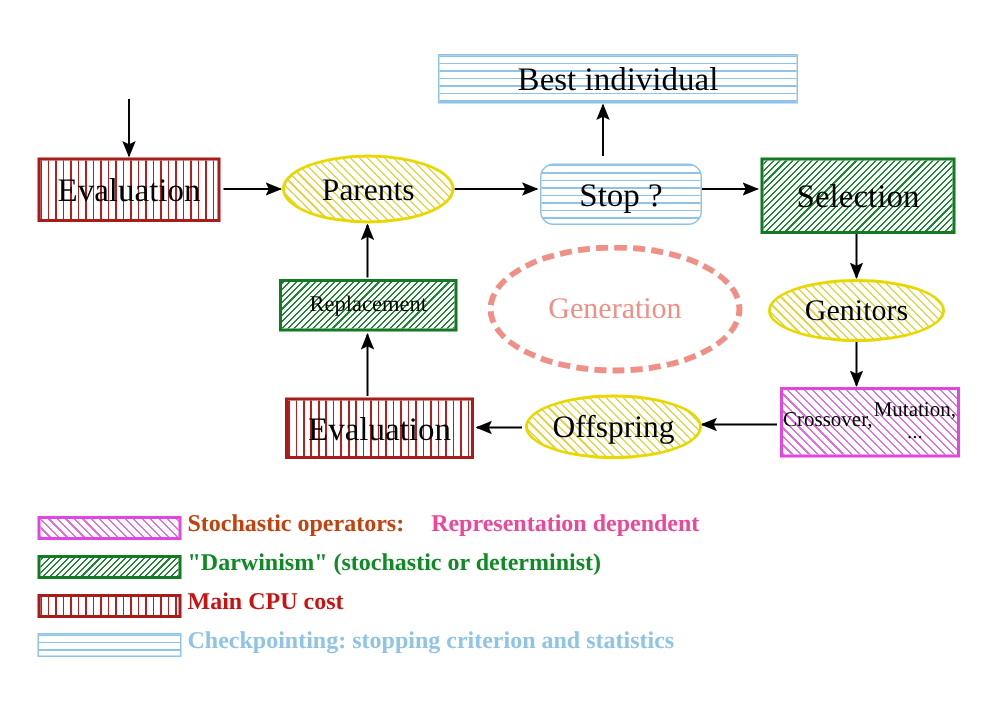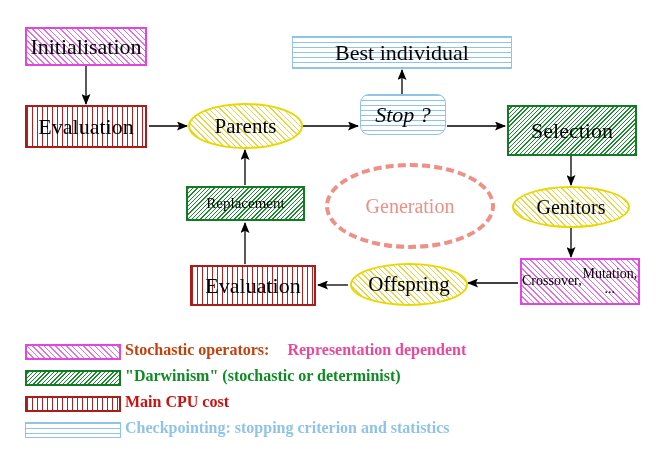--- a/index.html
+++ b/index.html
@@ -105,37 +105,34 @@
       <line x1="518" y1="283" x2="468" y2="283"></line>
 
       <line x1="348" y1="285" x2="318" y2="285"></line>
 
       <line x1="245" y1="264" x2="245" y2="223"></line>
 
       <line x1="245" y1="185" x2="245" y2="150"></line>
     </g>
   </svg>
 
-  <div class="node fill-magenta t22" style="left:25px;top:27px;width:122px;height:39px;">
-    <span>Initialisation</span>
-  </div>
 
   <div class="node fill-red t22" style="left:25px;top:105px;width:122px;height:43px;">
     <span>Evaluation</span>
   </div>
 
   <div class="node ellipse t21" style="left:188px;top:103px;width:115px;height:46px;text-align:center;">
     <span>Parents</span>
   </div>
 
-  <div class="node fill-blue t22" style="left:292px;top:36px;width:220px;height:33px;">
+  <div class="node fill-blue t22" style="left:292px;top:36px;width:240px;height:33px;">
     <span>Best individual</span>
   </div>
 
-  <div class="node fill-blue rounded t22" style="left:360px;top:94px;width:86px;height:41px;font-style:italic;">
+  <div class="node fill-blue rounded t22" style="left:360px;top:109px;width:108px;height:41px;">
     <span>Stop ?</span>
   </div>
 
   <div class="node fill-green t22" style="left:507px;top:105px;width:130px;height:51px;">
     <span>Selection</span>
   </div>
 
   <div class="node fill-green t15" style="left:186px;top:186px;width:119px;height:35px;justify-content:center;">
     <span>Replacement</span>
   </div>

